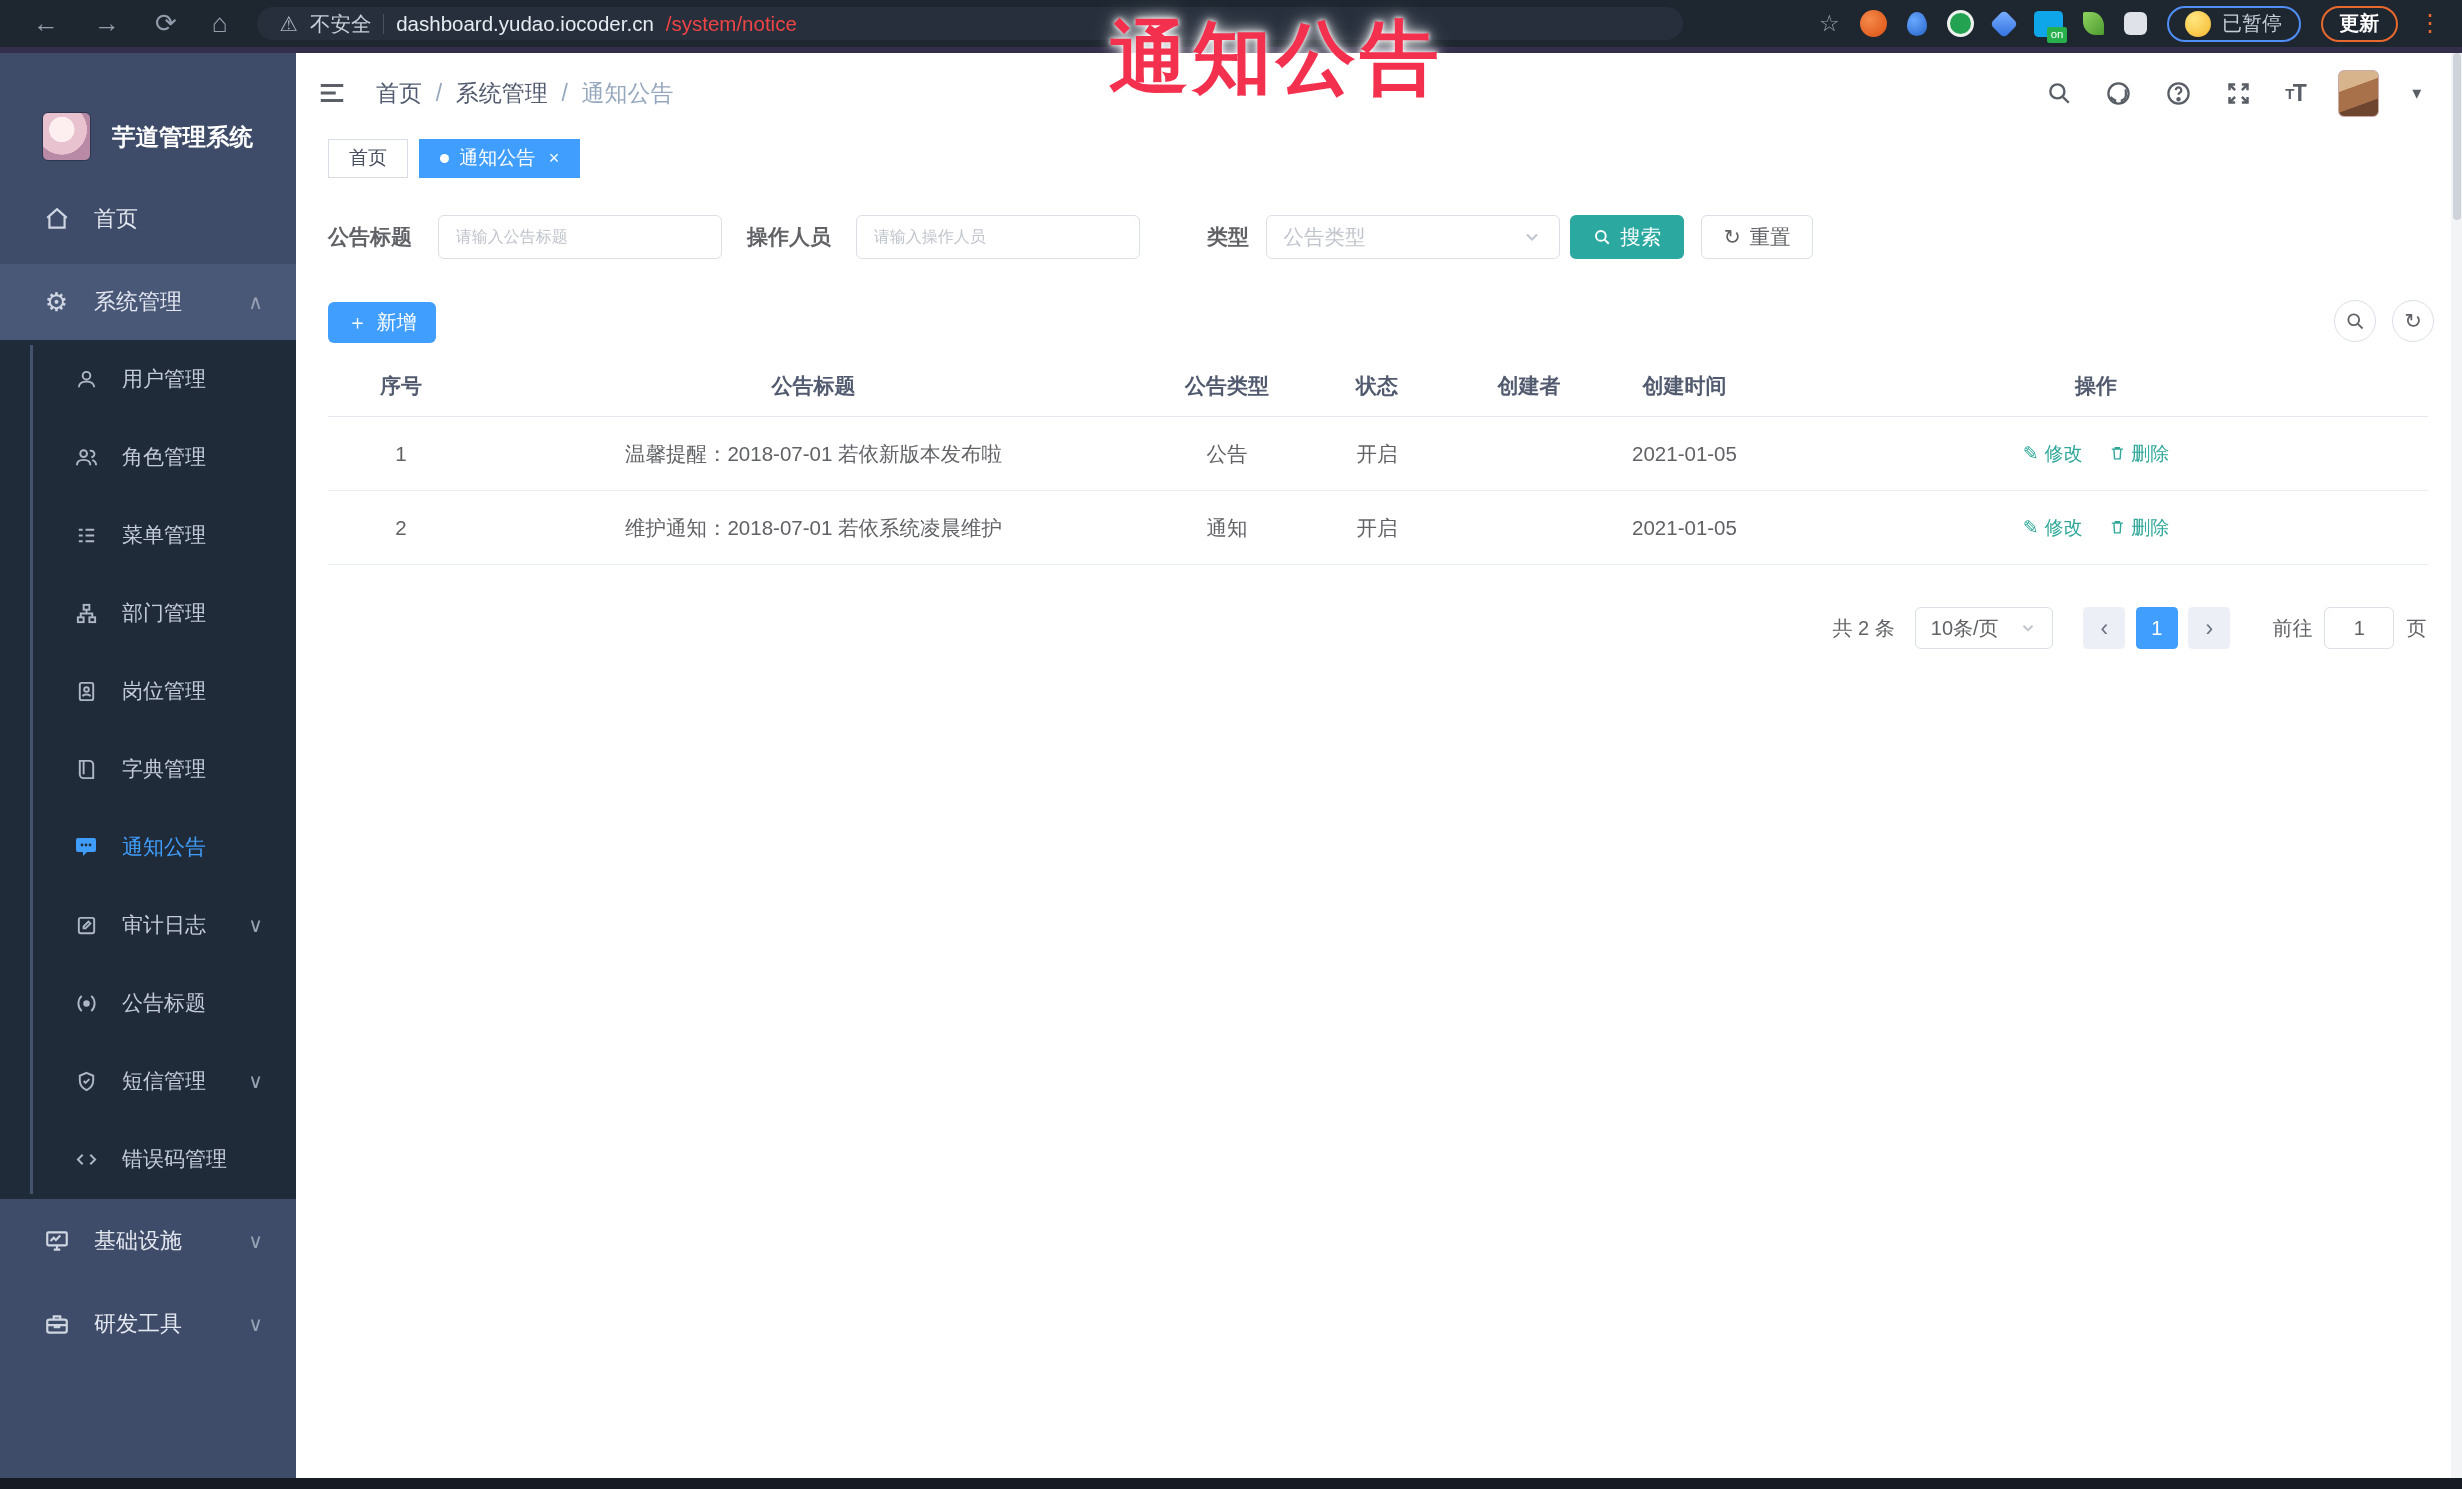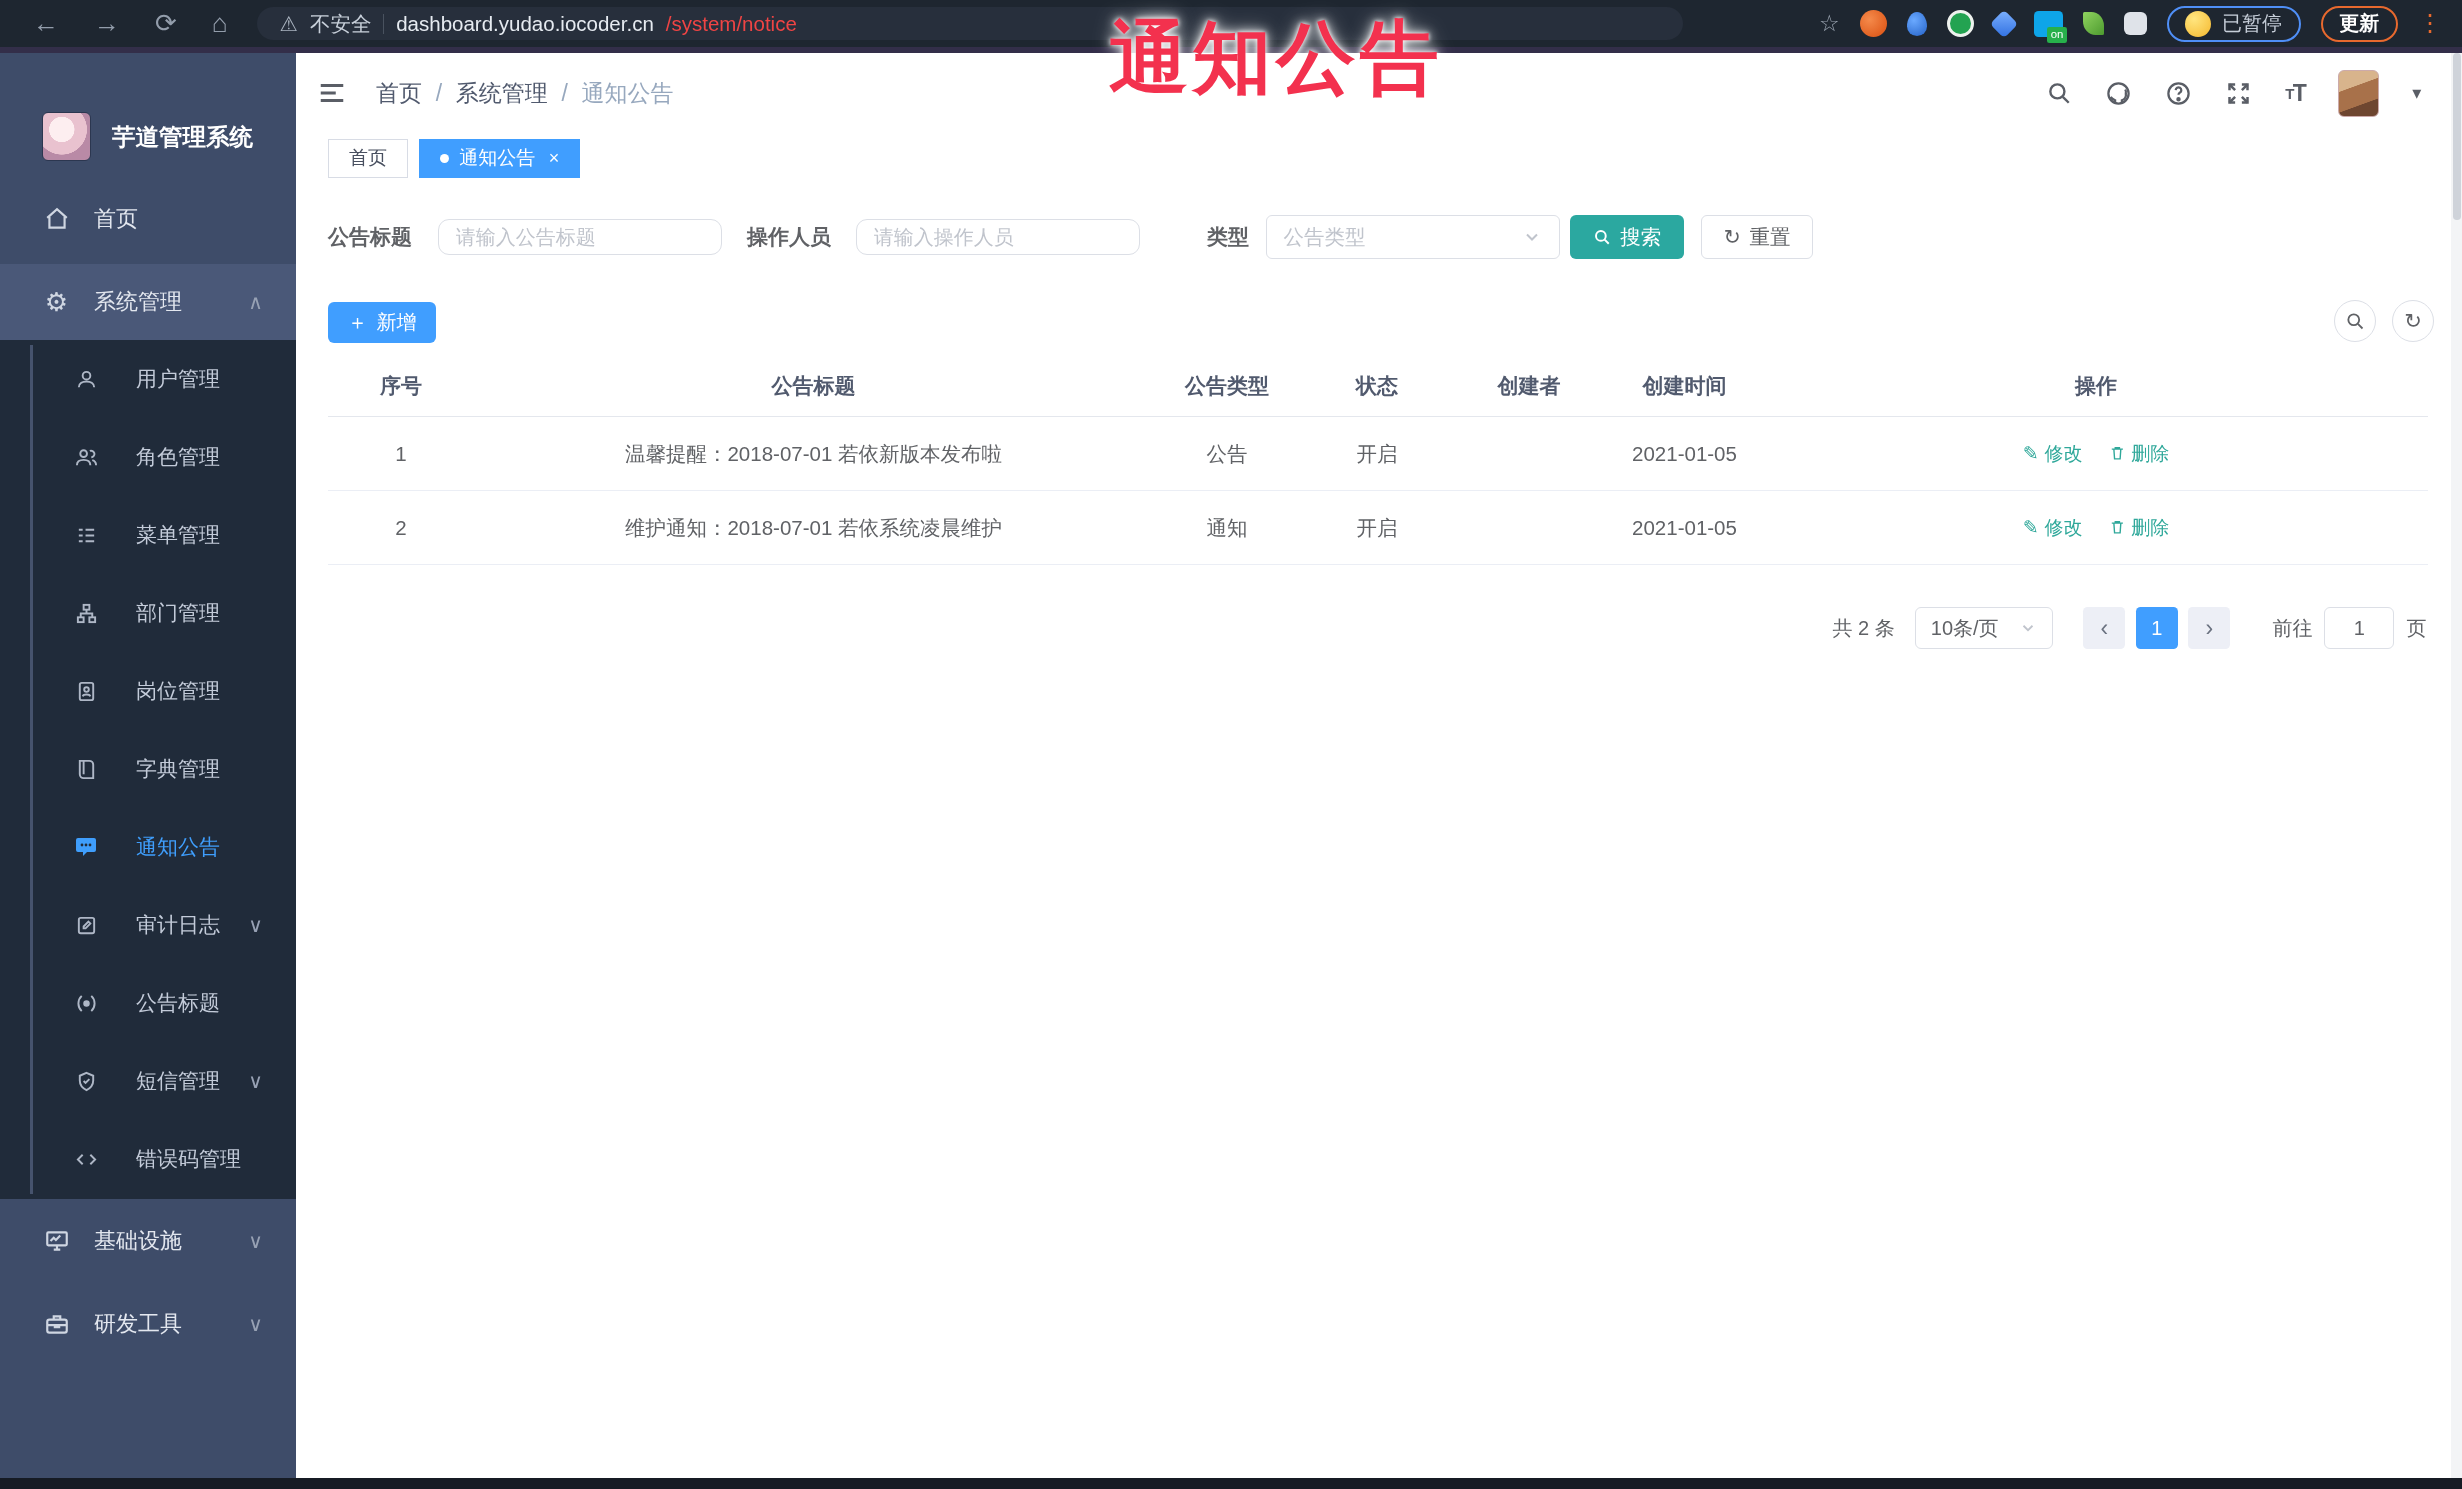--- a/index.html
+++ b/index.html
@@ -48,21 +48,21 @@
      background:radial-gradient(circle at 40% 35%,#fdeef0 0 30%,#e9c2cf 31% 60%,#b98aa6 61%);border:1.5px solid #2c3750}
   .slogo .stitle{font-size:23.5px;font-weight:bold;color:#fff;white-space:nowrap}
   .sitem{display:flex;align-items:center;gap:23px;padding-left:42px;font-size:22px;color:#e3e7ef;
          position:absolute;width:100%;cursor:pointer}
   .sitem .sic{width:29px;height:29px;display:flex;align-items:center;justify-content:center;color:#cfd6e2;font-size:26px}
   .s-home{top:133px;height:77px}
   .s-sys{top:217px;height:76px;background:#4a5878}
   .chev{position:absolute;right:33px;color:#97a1b4;font-size:20px}
   .submenu{position:absolute;top:293px;width:100%;height:859px;background:#202b3a}
   .submenu::before{content:"";position:absolute;left:30px;top:4.6px;bottom:4.6px;width:3px;background:#46536d}
-  .subitem{height:78px;display:flex;align-items:center;gap:37px;padding-left:73px;font-size:21px;
+  .subitem{height:78px;display:flex;align-items:center;gap:23px;padding-left:73px;font-size:21px;
            color:#c3cbd9;position:relative;cursor:pointer}
   .subitem .sic{width:26px;height:26px;display:flex;align-items:center;justify-content:center;color:#aeb7c6}
   .subitem.active,.subitem.active .sic{color:#3f9efc}
   .sbottom{position:absolute;top:1152px;width:100%}
   .sbottom .sitem{position:relative;height:83px}
 
   
   .topbar{position:absolute;left:296px;top:53px;right:10.6px;height:80px;background:#fff;
           display:flex;align-items:center;z-index:1}
   .hamb{margin-left:21px;color:#5a5e66;cursor:pointer}
@@ -82,21 +82,21 @@
   .tab{border:0.8px solid #d8dce5;padding:0 20px;font-size:19px;color:#495060;display:flex;
        align-items:center;height:39px;background:#fff;cursor:pointer}
   .tab.active{background:#409eff;border-color:#409eff;color:#fff;gap:10.6px}
   .tabdot{width:9px;height:9px;border-radius:50%;background:#fff}
   .tabclose{font-size:18px;margin-left:3px}
 
   .content{position:absolute;left:296px;top:182px;right:10.6px;bottom:12px;background:#fff;z-index:1}
 
   .filters{position:absolute;left:32px;top:33px;height:44px;display:flex;align-items:center;font-size:21px}
   .flabel{font-weight:bold;color:#606266;white-space:nowrap}
-  .finput{height:36px;border:0.8px solid #dcdfe6;border-radius:11px;padding:0 16.7px;font-size:20px;
+  .finput{height:44px;border:0.8px solid #dcdfe6;border-radius:6px;padding:0 16.7px;font-size:16px;
           color:#606266;outline:none;font-family:inherit}
   .finput::placeholder{color:#c0c4cc}
   .fselect{height:44px;border:0.8px solid #dcdfe6;border-radius:6px;display:flex;align-items:center;
            justify-content:space-between;padding:0 16.7px;color:#c0c4cc;font-size:20.5px;cursor:pointer}
   .btn{height:44px;border-radius:6px;display:flex;align-items:center;justify-content:center;
        gap:9px;font-size:20.5px;cursor:pointer;border:0.8px solid transparent}
   .btn.search{background:#2ba8a0;color:#fff}
   .btn.reset{background:#fff;border-color:#dcdfe6;color:#606266}
   .btn.add{background:#409eff;color:#fff;position:absolute;left:32px;top:120px;width:108px;height:41px;font-size:20px}
   .circbtn{position:absolute;top:118px;width:42px;height:42px;border:0.8px solid #dcdfe6;border-radius:50%;

